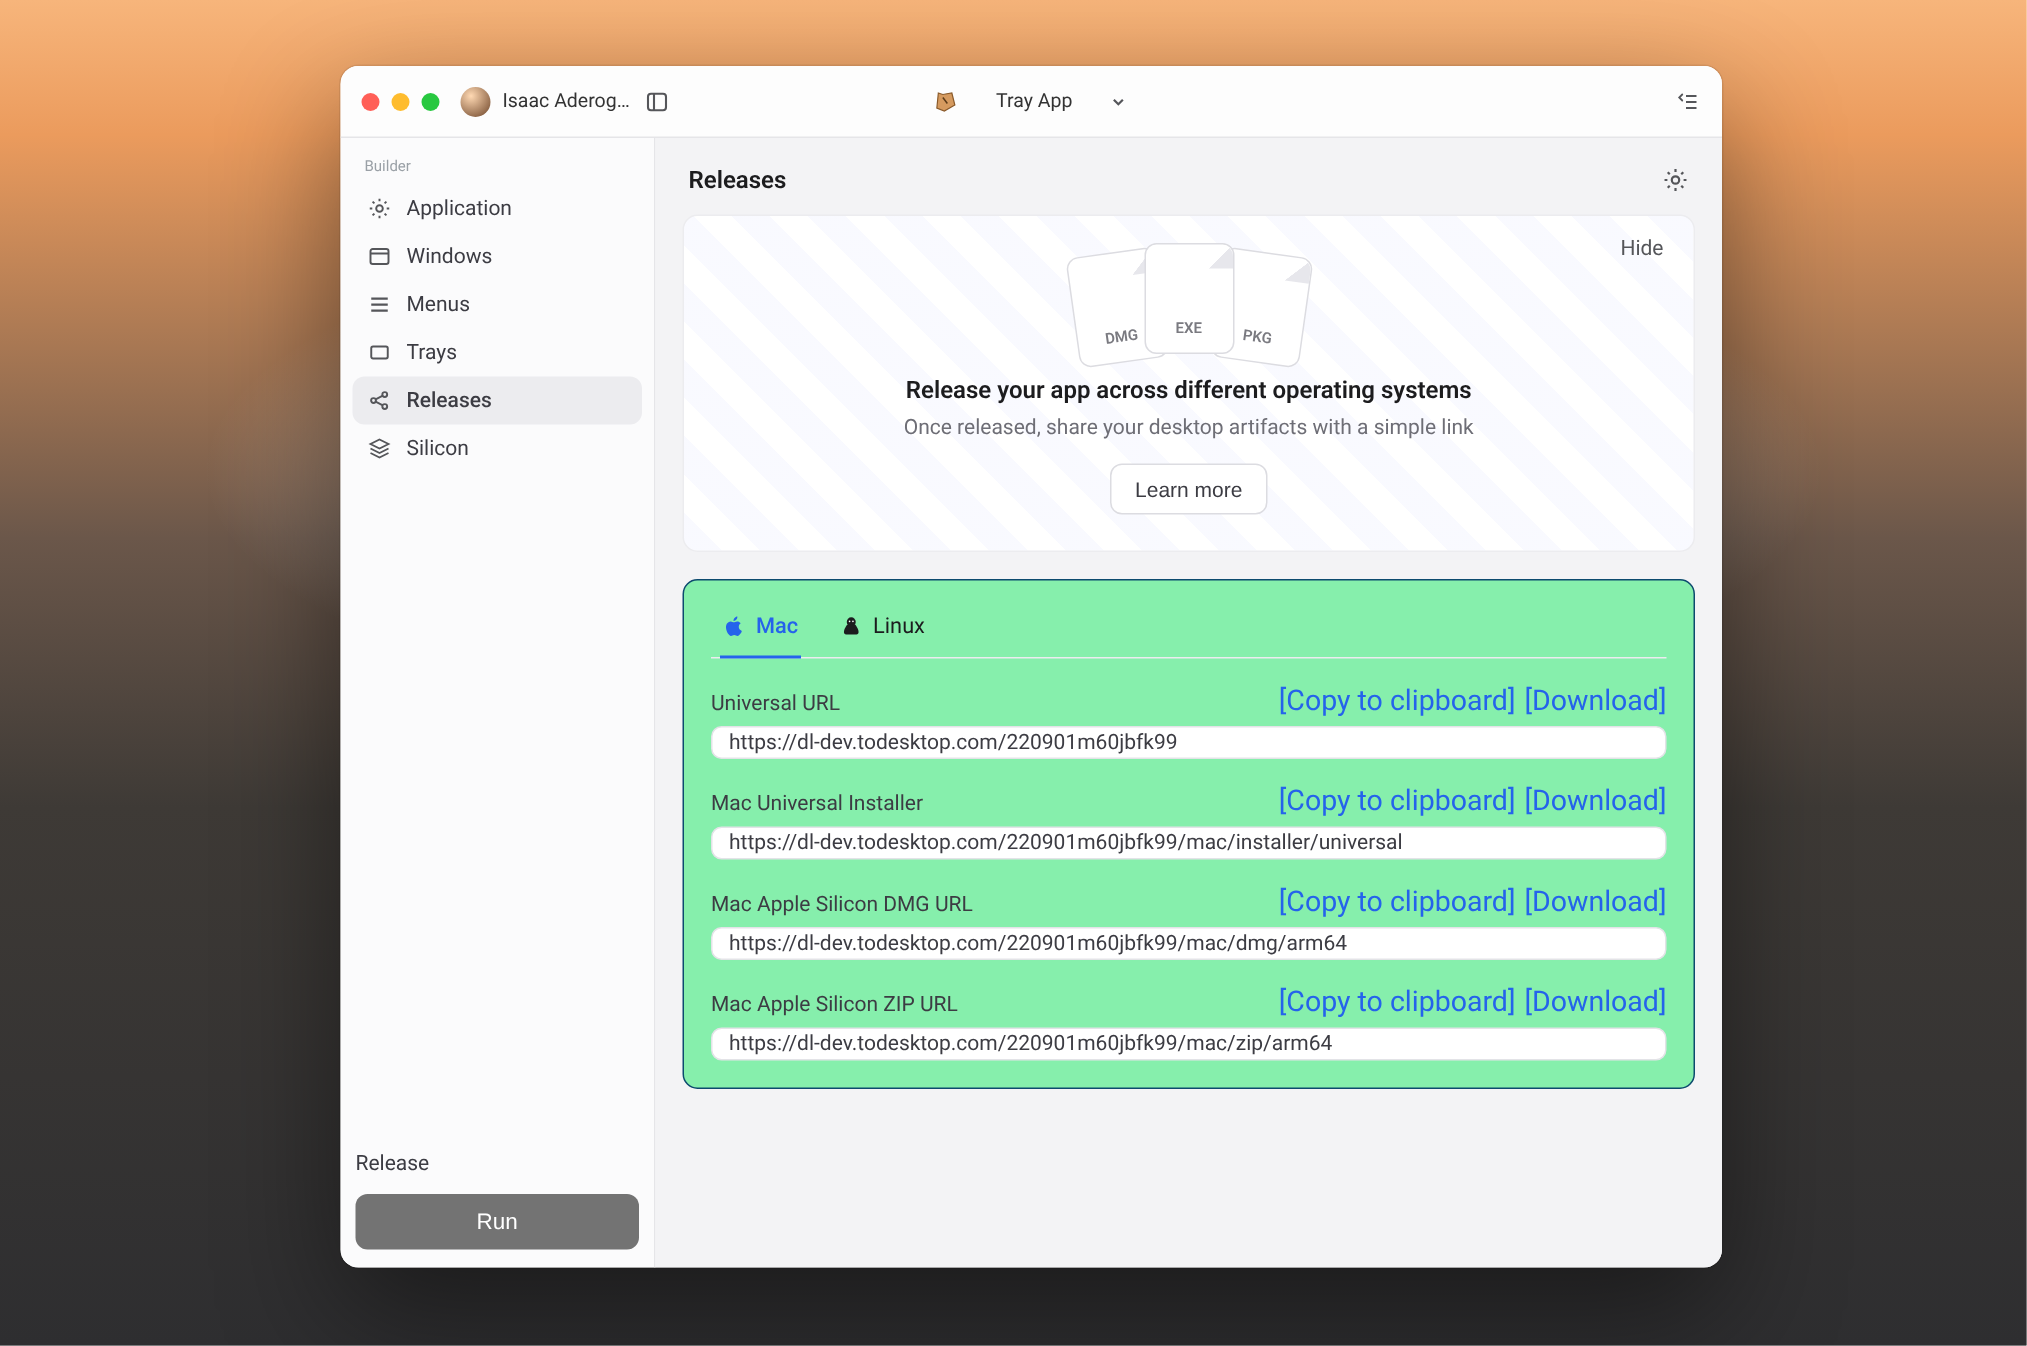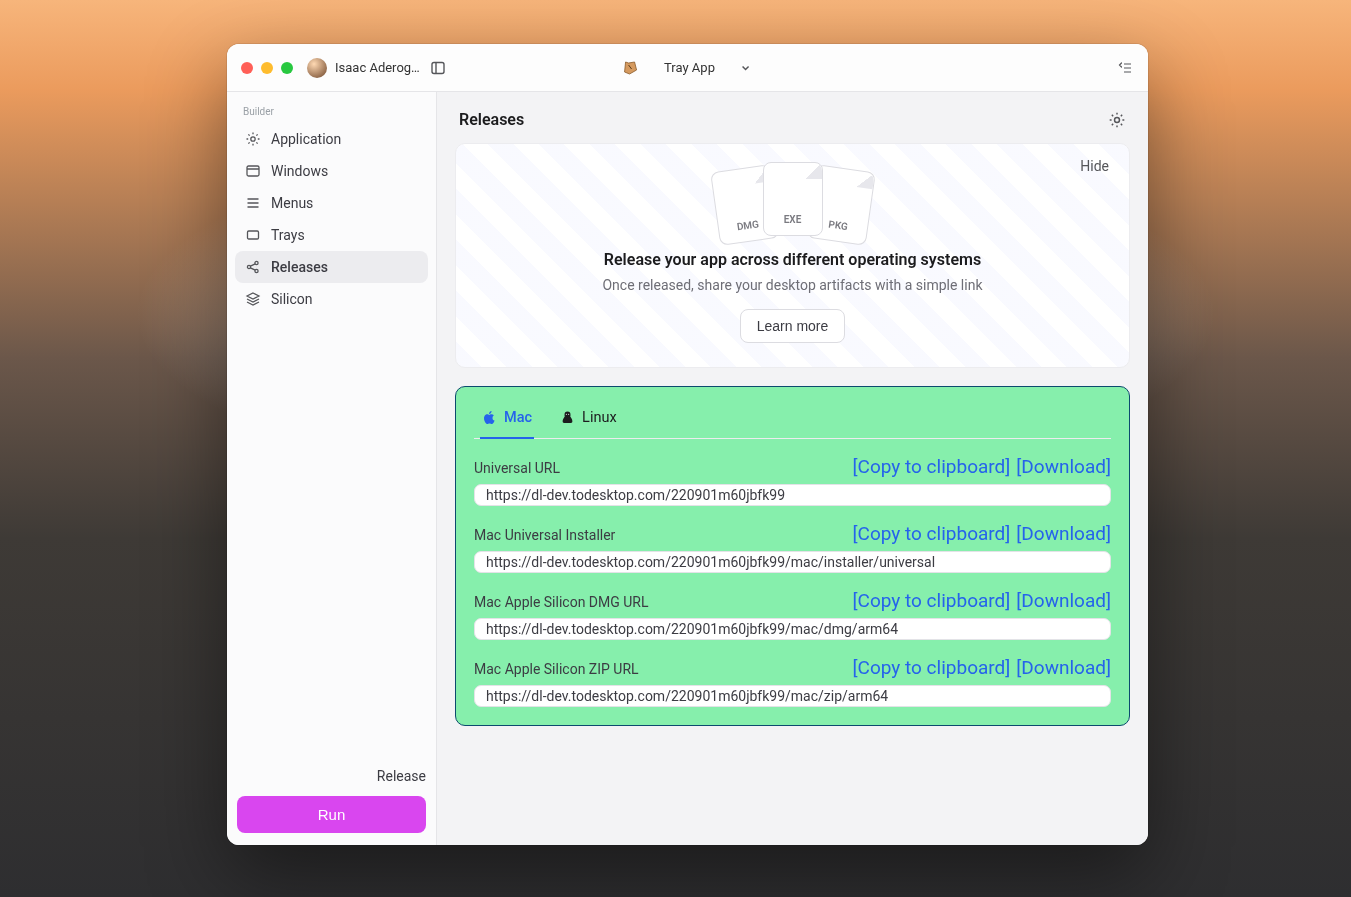--- a/index.html
+++ b/index.html
@@ -121,30 +121,30 @@
     .sb-icon {
       width: 16px; height: 16px;
       color: #55565a;
       flex-shrink: 0;
     }
     .sb-footer {
       margin-top: auto;
       padding: 10px 10px 12px;
     }
     .release-link {
-      text-align: right;
+      text-align: left;
       font-size: 14px;
       color: #3c3c43;
       padding: 8px 0;
       cursor: pointer;
     }
     .run-btn {
       margin-top: 4px;
       width: 100%;
-      background: #d946ef;
+      background: #737373;
       color: #fff;
       border: none;
       border-radius: 8px;
       padding: 10px 0;
       font-size: 15px;
       font-weight: 500;
       cursor: pointer;
     }
     .main {
       flex: 1;

